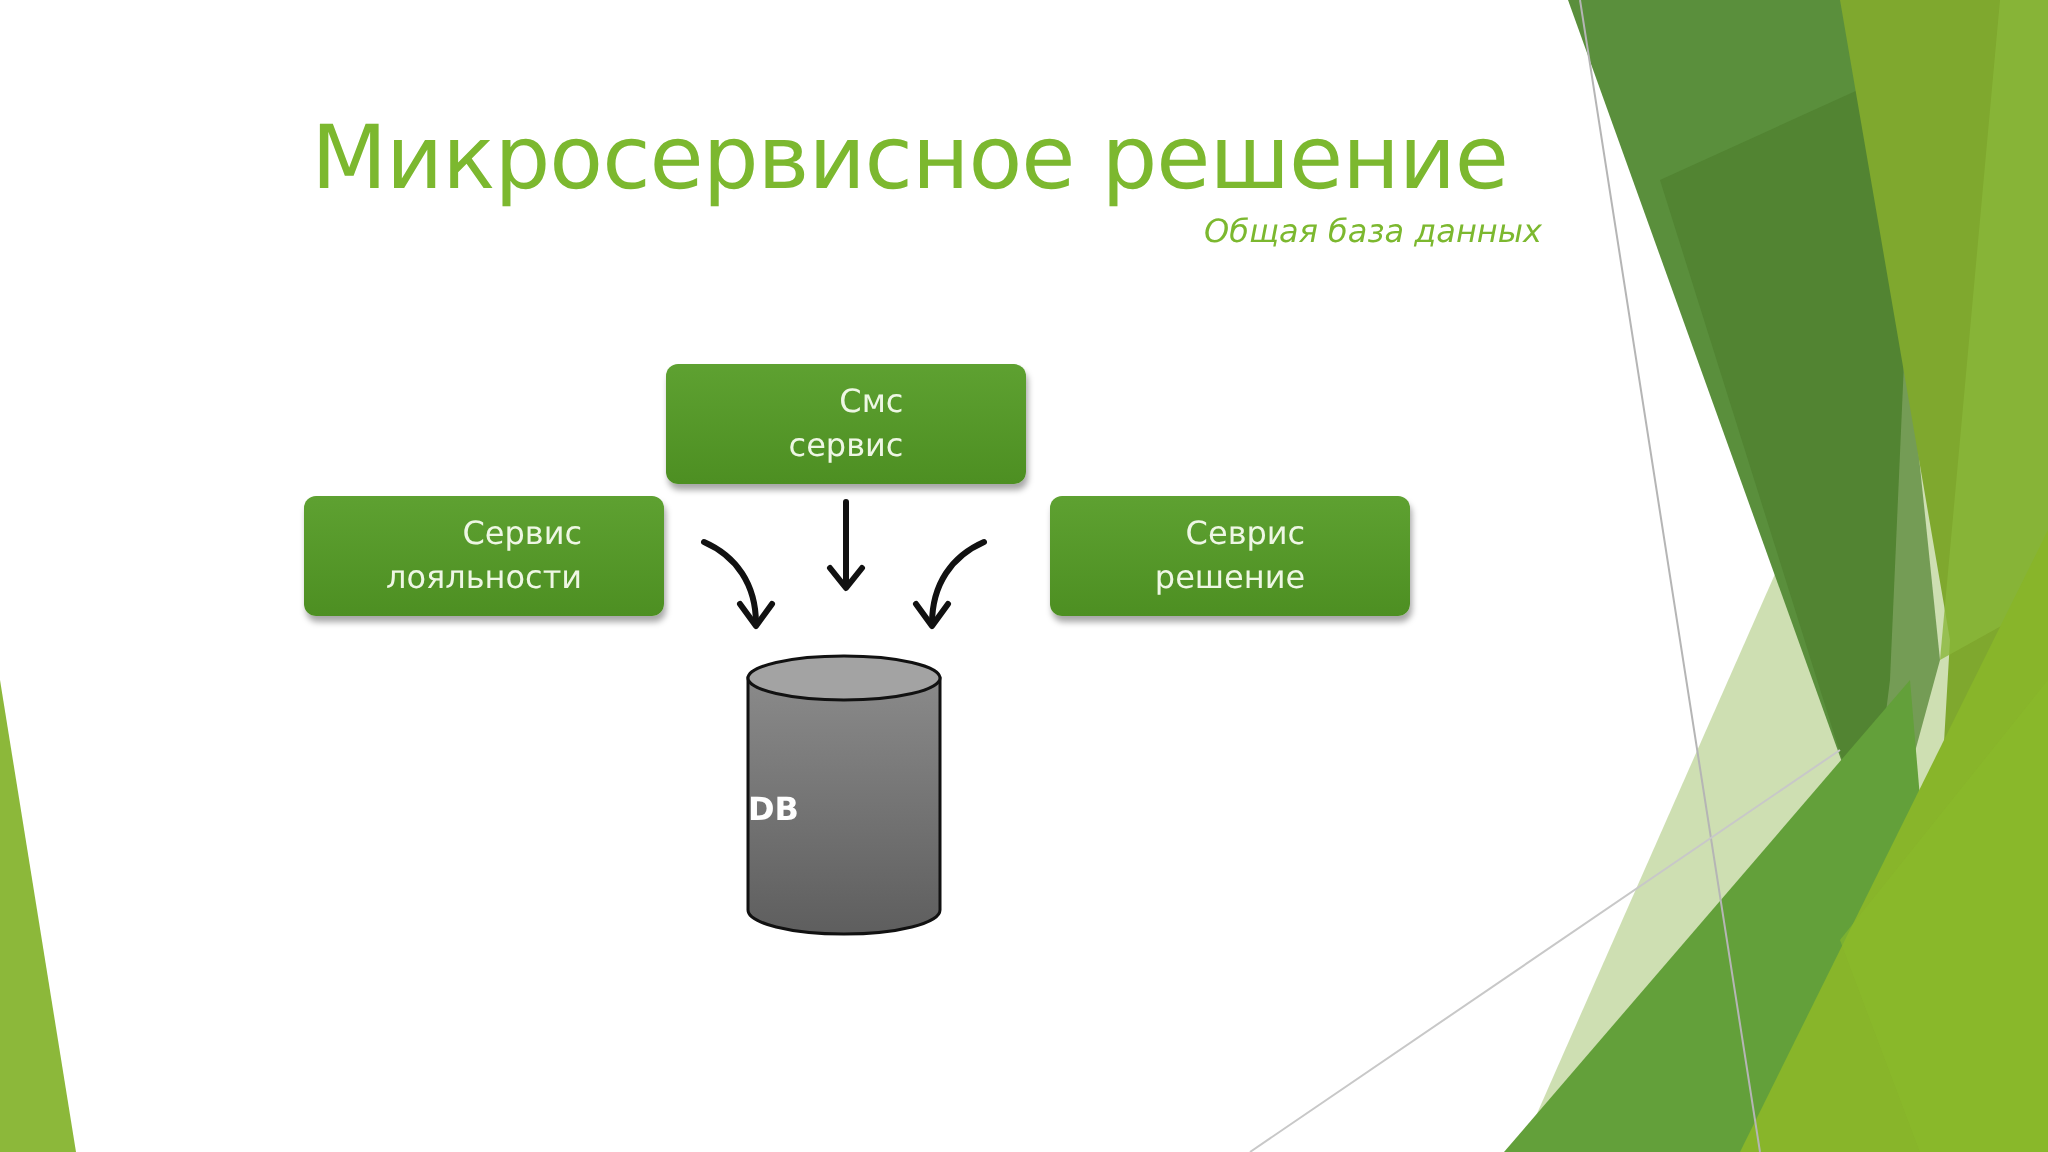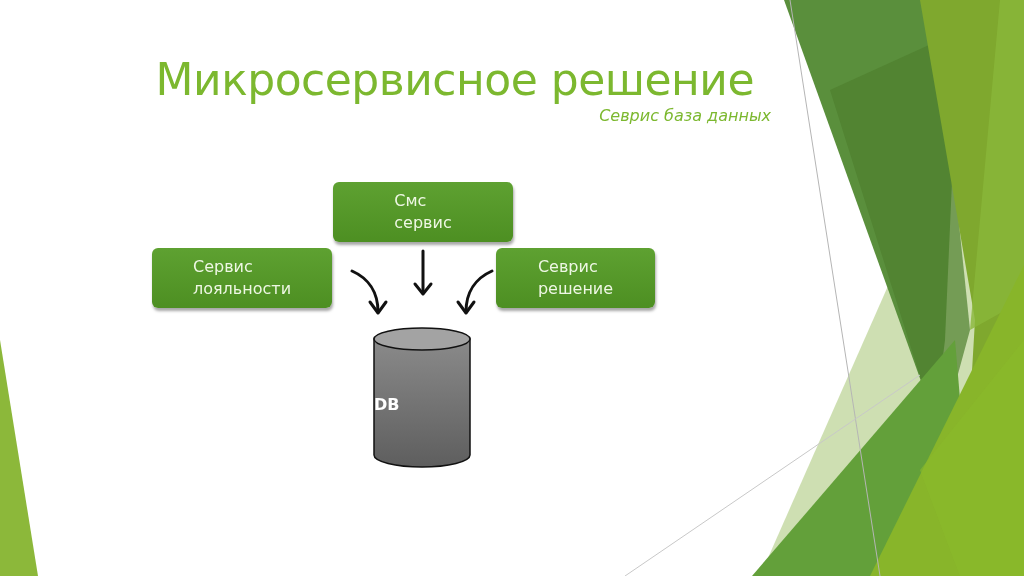--- a/index.html
+++ b/index.html
@@ -1,20 +1,20 @@
 <!DOCTYPE html>
 <html><head>
 <meta charset="utf-8">
 <style>
   html, body { margin:0; padding:0; }
   body { width:1024px; height:576px; position:relative; overflow:hidden; background:#ffffff; font-family:"DejaVu Sans", sans-serif; }
   .deco { position:absolute; left:0; top:0; width:1024px; height:576px; }
   .title { position:absolute; right:270px; top:54px; font-size:44px; color:#7cb82f; font-family:"DejaVu Sans", sans-serif; letter-spacing:-0.5px; white-space:nowrap; }
   .subtitle { position:absolute; right:253px; top:106px; font-size:16px; color:#7cb82f; font-style:italic; font-family:"DejaVu Sans", sans-serif; white-space:nowrap; }
-  .box { position:absolute; height:60px; border-radius:6px; background:linear-gradient(#5ea131, #4d8f22); box-shadow:1px 3px 3px rgba(0,0,0,0.35); color:#eef7e4; font-size:16px; display:flex; align-items:center; justify-content:center; text-align:left; line-height:22px; font-family:"DejaVu Sans", sans-serif; }
+  .box { position:absolute; height:60px; border-radius:6px; background:linear-gradient(#5ea131, #4d8f22); box-shadow:1px 3px 3px rgba(0,0,0,0.35); color:#eef7e4; font-size:16px; display:flex; align-items:center; justify-content:center; text-align:right; line-height:22px; font-family:"DejaVu Sans", sans-serif; }
   .box .line { display:block; }
   .db-label { position:absolute; left:374px; top:395px; width:96px; color:#ffffff; font-size:16px; font-weight:bold; font-family:"DejaVu Sans", sans-serif; }
 </style>
 </head>
 <body>
 
 <svg class="deco" viewBox="0 0 1024 576" xmlns="http://www.w3.org/2000/svg">
 
   <polygon points="0,340 0,576 38,576" fill="#8cb83a"></polygon>
 
@@ -29,37 +29,37 @@
   <polygon points="752,576 955,340 975,576" fill="#63a03a"></polygon>
 
   <polygon points="870,576 1024,265 1024,576" fill="#88b52a"></polygon>
   <polygon points="920,470 1024,340 1024,576 960,576" fill="#8bba2c" opacity="0.6"></polygon>
 
   <line x1="790" y1="0" x2="880" y2="576" stroke="#b5b5b5" stroke-width="1"></line>
   <line x1="625" y1="576" x2="920" y2="375" stroke="#c8c8c8" stroke-width="1"></line>
 </svg>
 
 <div class="title">Микросервисное решение</div>
-<div class="subtitle">Севрис база данных</div>
+<div class="subtitle">Общая база данных</div>
 
 <div class="box" style="left:333px; top:182px; width:180px;">
   <div>
     <span class="line">Смс</span>
     <span class="line">сервис</span>
   </div>
 </div>
 
 <div class="box" style="left:152px; top:248px; width:180px;">
   <div>
     <span class="line">Сервис</span>
     <span class="line">лояльности</span>
   </div>
 </div>
 
-<div class="box" style="left:496px; top:248px; width:159px;">
+<div class="box" style="left:525px; top:248px; width:180px;">
   <div>
     <span class="line">Севрис</span>
     <span class="line">решение</span>
   </div>
 </div>
 
 <svg class="deco" viewBox="0 0 1024 576" xmlns="http://www.w3.org/2000/svg" fill="none" stroke="#111" stroke-width="3" stroke-linecap="round" stroke-linejoin="round">
   <g>
     <path d="M352,271 C368,278 378,292 378,312"></path>
     <path d="M370,302 L378,313 L386,302"></path>

